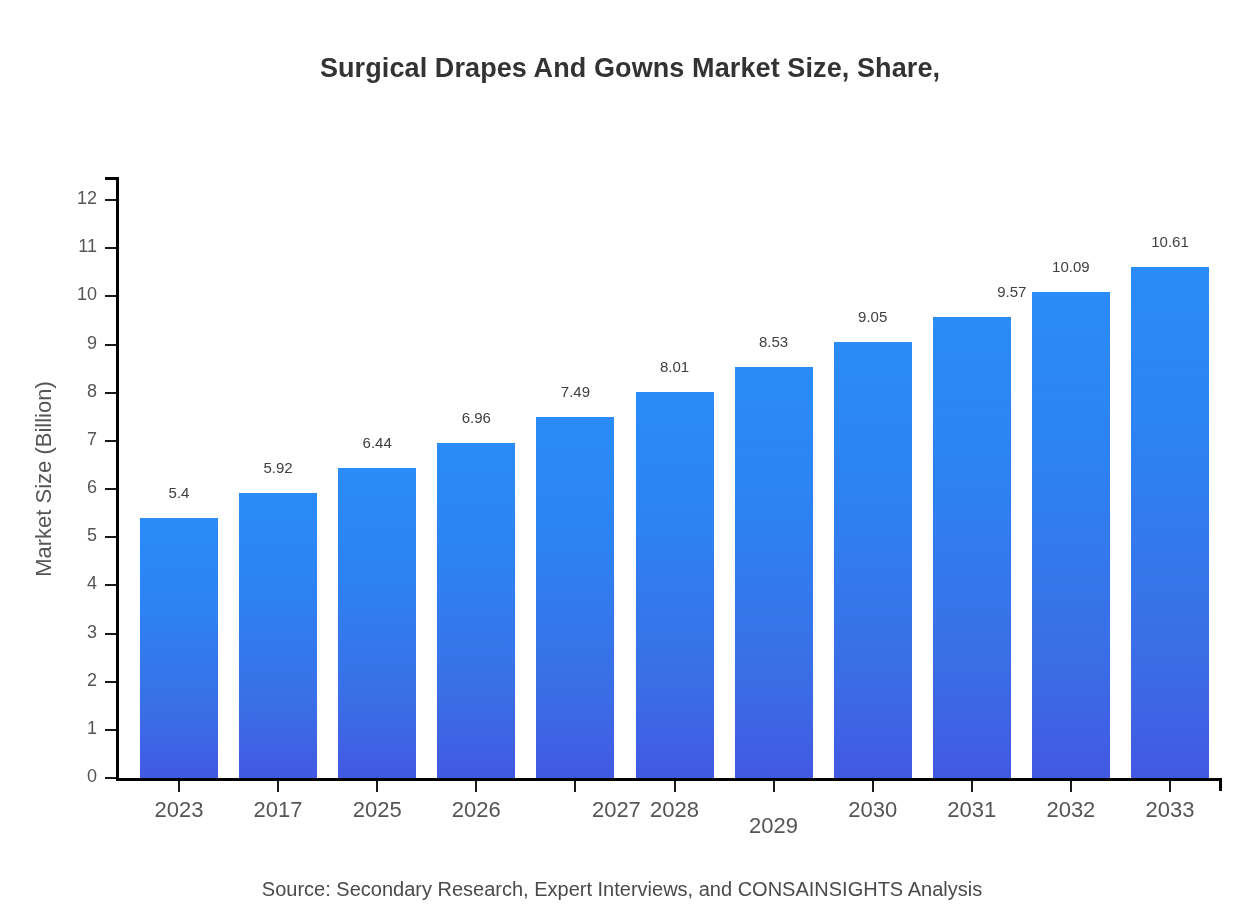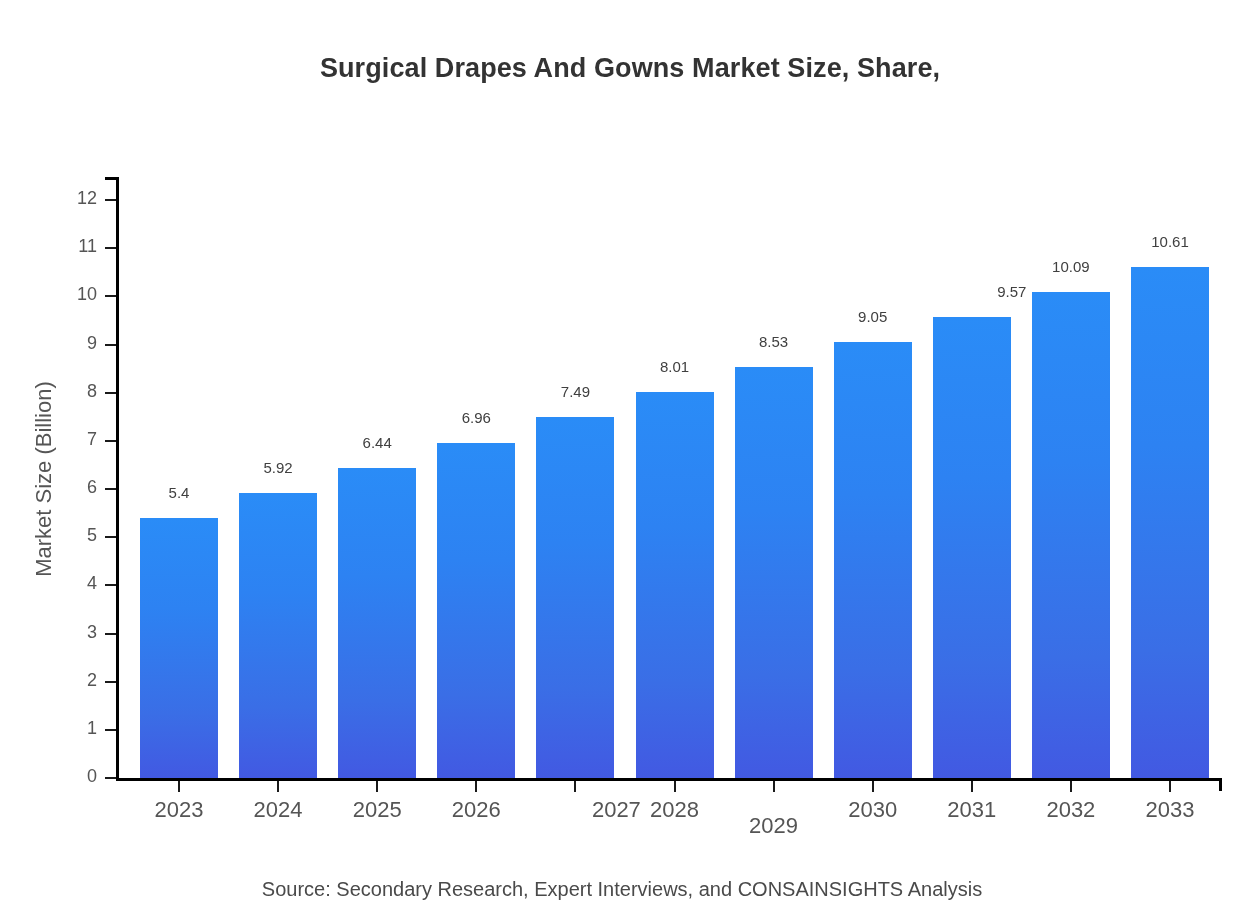--- a/index.html
+++ b/index.html
@@ -231,21 +231,21 @@
       <div class="bar-value-label" style="left: 855.8px; top: 106.045px; margin-left: 40px;">9.57</div>
       <div class="bar" style="left: 915.9px; width: 78px; height: 486.002px;"></div>
       <div class="bar-value-label" style="left: 954.9px; top: 80.9983px;">10.09</div>
       <div class="bar" style="left: 1015px; width: 78px; height: 511.048px;"></div>
       <div class="bar-value-label" style="left: 1054px; top: 55.9517px;">10.61</div>
     </div>
   <div id="x-ticks-layer">
       <div class="x-tick" style="left: 62px;"></div>
       <div class="x-tick-label" style="left: 63px;">2023</div>
       <div class="x-tick" style="left: 161.1px;"></div>
-      <div class="x-tick-label" style="left: 162.1px;">2024</div>
+      <div class="x-tick-label" style="left: 162.1px;">2017</div>
       <div class="x-tick" style="left: 260.2px;"></div>
       <div class="x-tick-label" style="left: 261.2px;">2025</div>
       <div class="x-tick" style="left: 359.3px;"></div>
       <div class="x-tick-label" style="left: 360.3px;">2026</div>
       <div class="x-tick" style="left: 458.4px;"></div>
       <div class="x-tick-label" style="left: 459.4px; margin-left: 41px;">2027</div>
       <div class="x-tick" style="left: 557.5px;"></div>
       <div class="x-tick-label" style="left: 558.5px;">2028</div>
       <div class="x-tick" style="left: 656.6px;"></div>
       <div class="x-tick-label" style="left: 657.6px; margin-top: 16px;">2029</div>

